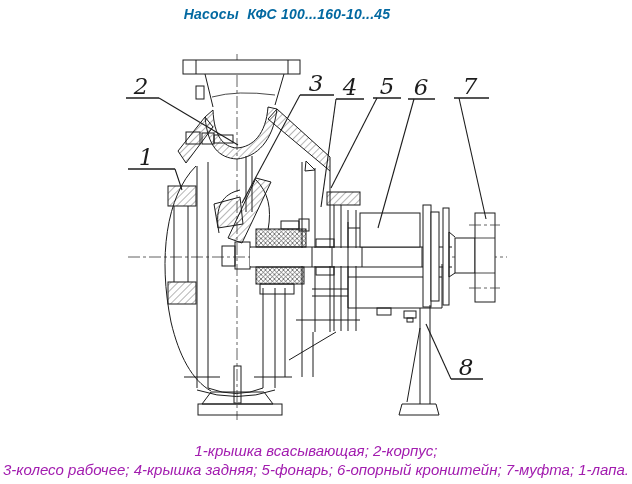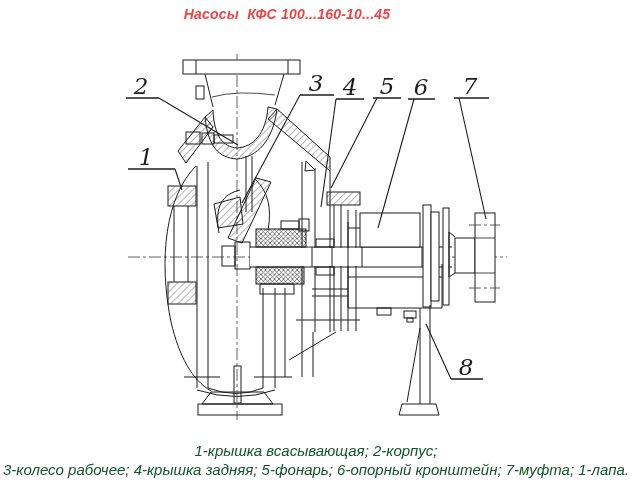--- a/index.html
+++ b/index.html
@@ -7,30 +7,30 @@
     position:relative;
     width:632px;height:484px;
     background:#ffffff;
     font-family:"Liberation Sans",sans-serif;
     overflow:hidden;
   }
   .title{
     position:absolute;top:6px;left:0;width:574px;
     text-align:center;
     font-size:14px;font-weight:bold;font-style:italic;
-    color:#ef4444;
+    color:#0369a1;
     white-space:pre;
     letter-spacing:0.2px;
   }
   .legend{
     position:absolute;left:0;width:632px;
     text-align:center;
     font-style:italic;
     font-size:15px;
-    color:#14532d;
+    color:#a21caf;
     white-space:pre;
   }
   .legend.l1{top:442px;}
   .legend.l2{top:461px;}
   svg{position:absolute;left:0;top:0;}
   .ln{stroke:#1c1c1c;stroke-width:1;fill:none;}
   .lnth{stroke:#1c1c1c;stroke-width:0.8;fill:none;}
   .wh{fill:#ffffff;stroke:#1c1c1c;stroke-width:1;}
   .hat{fill:url(#h1);stroke:#1c1c1c;stroke-width:1;}
   .xhat{fill:url(#h2);stroke:#1c1c1c;stroke-width:1;}

